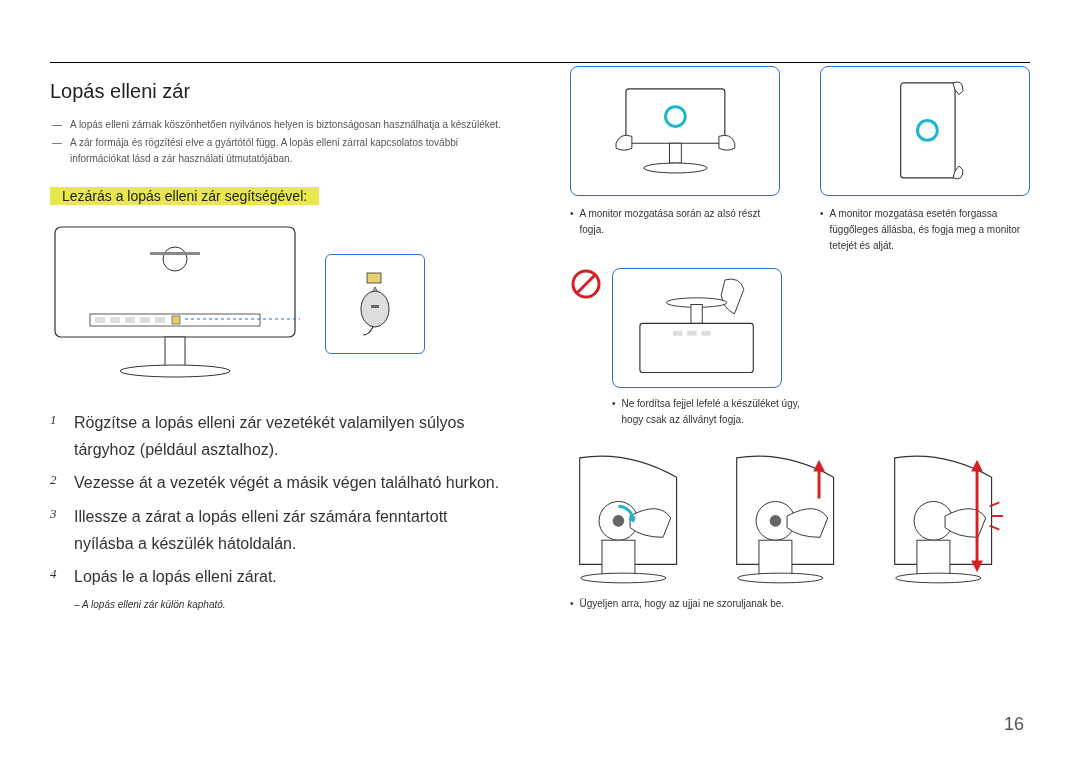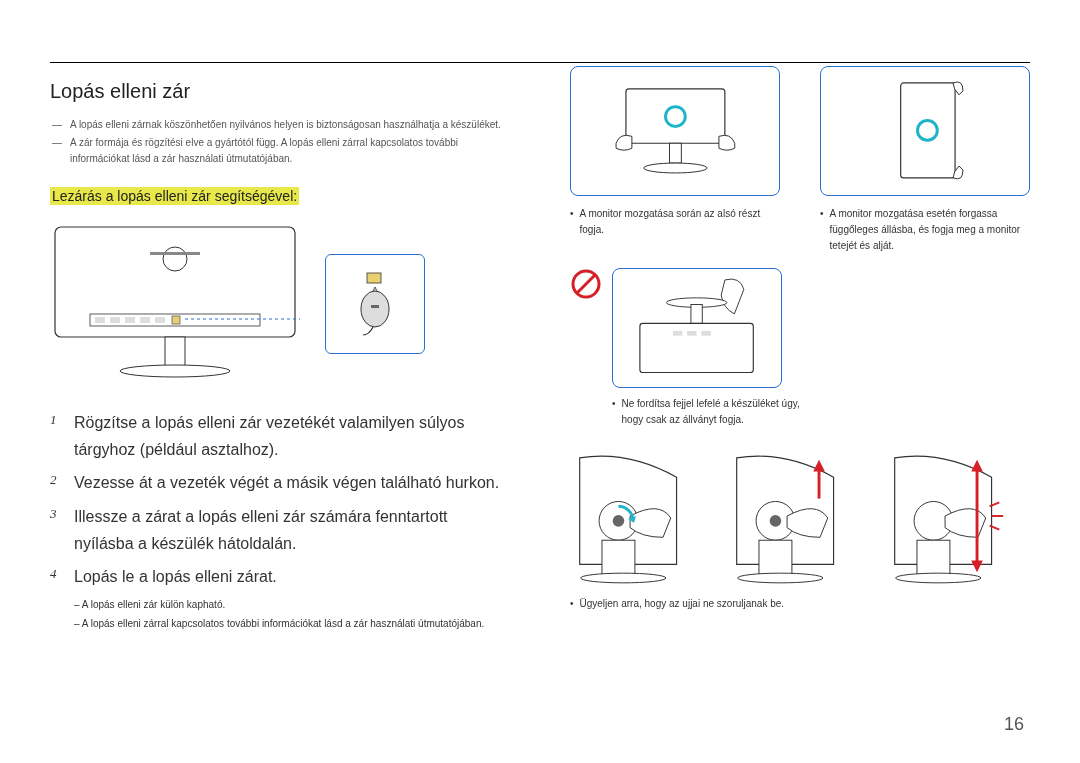--- a/index.html
+++ b/index.html
@@ -41,21 +41,21 @@
     display: flex;
     gap: 6px;
   }
   .note-line .dash { flex-shrink: 0; width: 14px; text-align: center; }
   h3.highlight {
     font-size: 14px;
     font-weight: 500;
     color: #222;
     background: #e8e84a;
     display: inline-block;
-    padding: 1px 2px;
+    padding: 1px 12px;
     margin-top: 18px;
     margin-bottom: 14px;
   }
   .diagram-row {
     display: flex;
     align-items: center;
     gap: 25px;
     margin-bottom: 20px;
   }
   .monitor-back {
@@ -93,20 +93,21 @@
     font-size: 13px;
     font-family: Georgia, serif;
     min-width: 14px;
   }
   .sub {
     font-size: 10px;
     color: #333;
     line-height: 1.7;
     margin-left: 24px;
     margin-bottom: 2px;
+    font-style: italic;
   }
   .sub::before { content: "– "; }
 
   .right-row {
     display: flex;
     gap: 40px;
     margin-top: 6px;
   }
   .right-cell { flex: 1; }
   .blue-box {
@@ -222,21 +223,20 @@
           <span>Vezesse át a vezeték végét a másik végen található hurkon.</span>
         </li>
       <li>
           <span>Illessze a zárat a lopás elleni zár számára fenntartott nyílásba a készülék hátoldalán.</span>
         </li>
       <li>
           <span>Lopás le a lopás elleni zárat.</span>
         </li>
     </ol>
     <div class="sub">A lopás elleni zár külön kapható.</div>
-    <div class="sub">A lopás elleni zárral kapcsolatos további információkat lásd a zár használati útmutatójában.</div>
   </div>
 
   <div class="col">
 
     <div class="right-row">
       <div class="right-cell">
         <div class="blue-box">
           <svg viewBox="0 0 160 110">
             <rect x="30" y="12" width="100" height="55" rx="3" fill="#fff" stroke="#333" stroke-width="1.2"></rect>
             <circle cx="80" cy="40" r="10" fill="none" stroke="#1fb5c9" stroke-width="3"></circle>

